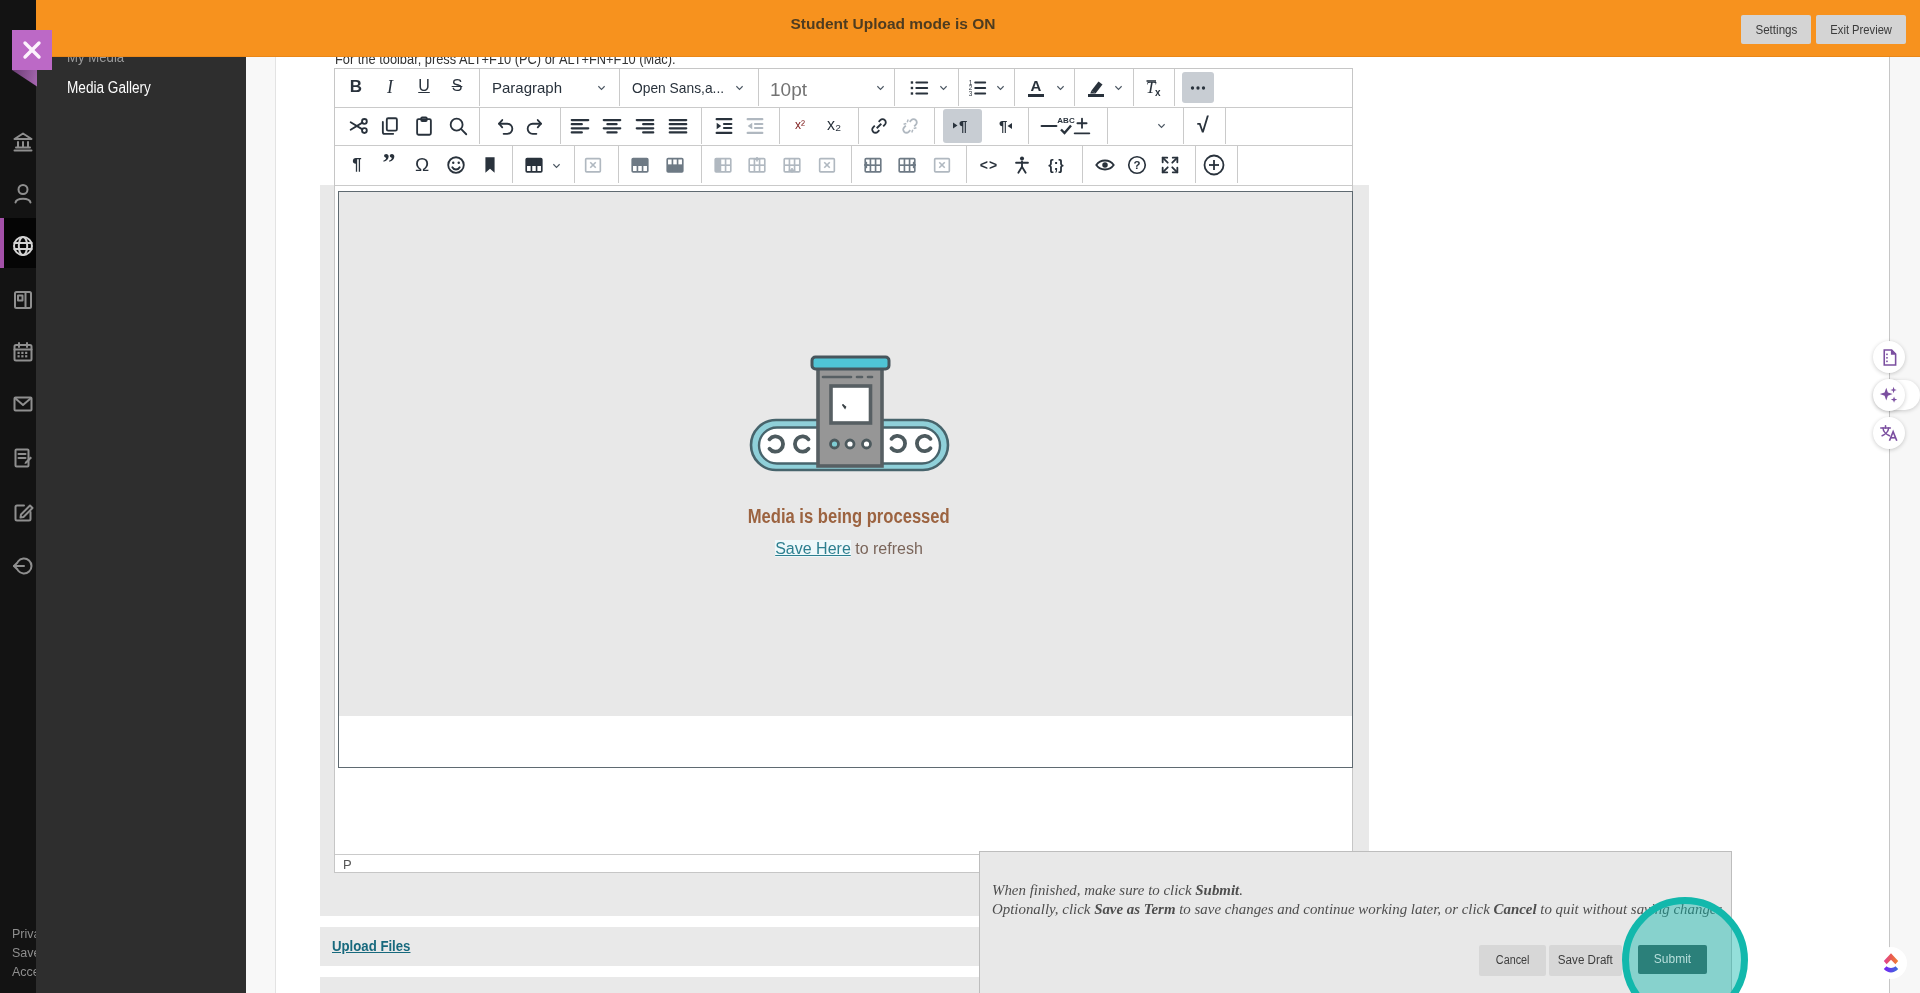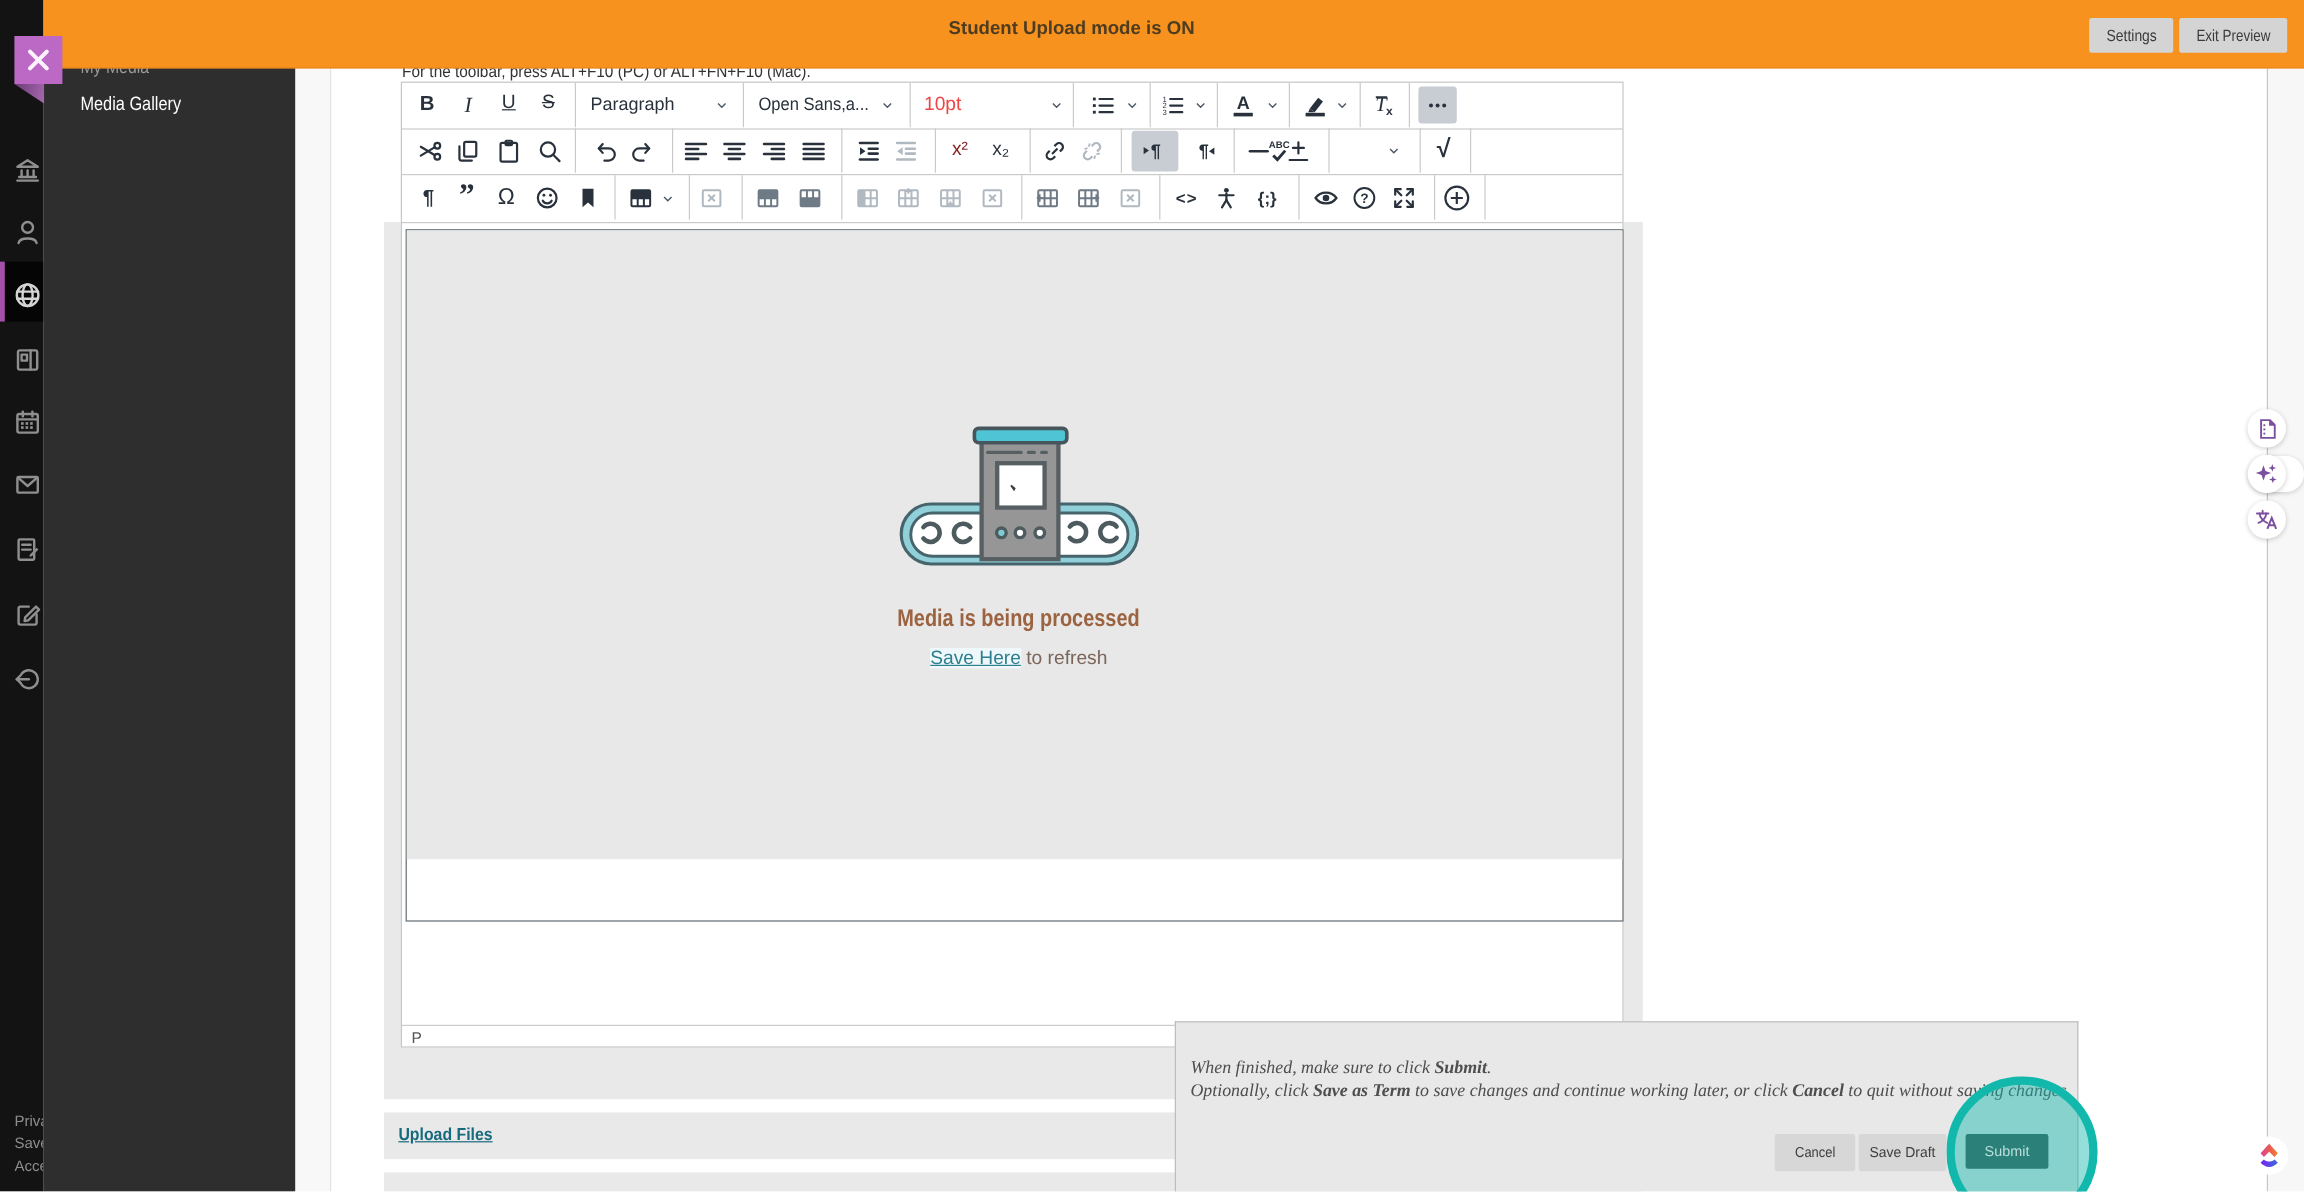--- a/index.html
+++ b/index.html
@@ -60,21 +60,21 @@
     <svg width="15" height="15" viewBox="0 0 24 24">
       <polyline points="7,10 12,15 17,10" fill="none" stroke="#4a5561" stroke-width="1.8"></polyline>
     </svg>
   </div>
 <div class="a" style="left:632px;top:79px;font-size:15px;color:#29323c;transform:scaleX(0.92);transform-origin:left top">Open Sans,a...</div>
 <div class="ic" style="left:731.5px;top:80.0px;width:15px;height:15px">
     <svg width="15" height="15" viewBox="0 0 24 24">
       <polyline points="7,10 12,15 17,10" fill="none" stroke="#4a5561" stroke-width="1.8"></polyline>
     </svg>
   </div>
-<div class="a" style="left:770px;top:79px;font-size:16px;color:#ef4444">10pt</div>
+<div class="a" style="left:770px;top:79px;font-size:19px;color:#737373">10pt</div>
 <div class="ic" style="left:872.5px;top:80.0px;width:15px;height:15px">
     <svg width="15" height="15" viewBox="0 0 24 24">
       <polyline points="7,10 12,15 17,10" fill="none" stroke="#4a5561" stroke-width="1.8"></polyline>
     </svg>
   </div>
 <div class="ic" style="left:901.5px;top:70.5px;width:34px;height:34px">
     <svg width="22" height="22" viewBox="0 0 24 24">
       <g fill="none" stroke="#29323c" stroke-width="2" stroke-linecap="round" stroke-linejoin="round">
         <line x1="9" y1="6" x2="21" y2="6"></line>
         <line x1="9" y1="12" x2="21" y2="12"></line>
@@ -250,21 +250,21 @@
     <svg width="22" height="22" viewBox="0 0 24 24">
       <g stroke="#b0b8c0" stroke-width="2.4" stroke-linecap="round">
         <line x1="4" y1="4.5" x2="20" y2="4.5"></line>
         <line x1="12" y1="9.8" x2="20" y2="9.8"></line>
         <line x1="12" y1="14.2" x2="20" y2="14.2"></line>
         <line x1="4" y1="19.5" x2="20" y2="19.5"></line>
       </g>
       <path d="M9 8.5 L4 12 L9 15.5 Z" fill="#b0b8c0"></path>
     </svg>
   </div>
-<div class="ic" style="left:788px;top:110px;width:24px;height:30px;font-size:16px;color:#7f1d1d">x²</div>
+<div class="ic" style="left:788px;top:110px;width:24px;height:30px;font-size:12px;color:#7f1d1d">x²</div>
 <div class="ic" style="left:822px;top:110px;width:24px;height:30px;font-size:16px;color:#29323c">x₂</div>
 <div class="ic" style="left:862.0px;top:108.5px;width:34px;height:34px">
     <svg width="22" height="22" viewBox="0 0 24 24">
       <g transform="rotate(-45 12 12)" fill="none" stroke="#29323c" stroke-width="2">
         <path d="M9 8.5 H6.5 a3.5 3.5 0 0 0 0 7 H9"></path>
         <path d="M15 8.5 h2.5 a3.5 3.5 0 0 1 0 7 H15"></path>
         <line x1="8.5" y1="12" x2="15.5" y2="12"></line>
       </g>
     </svg>
   </div>

